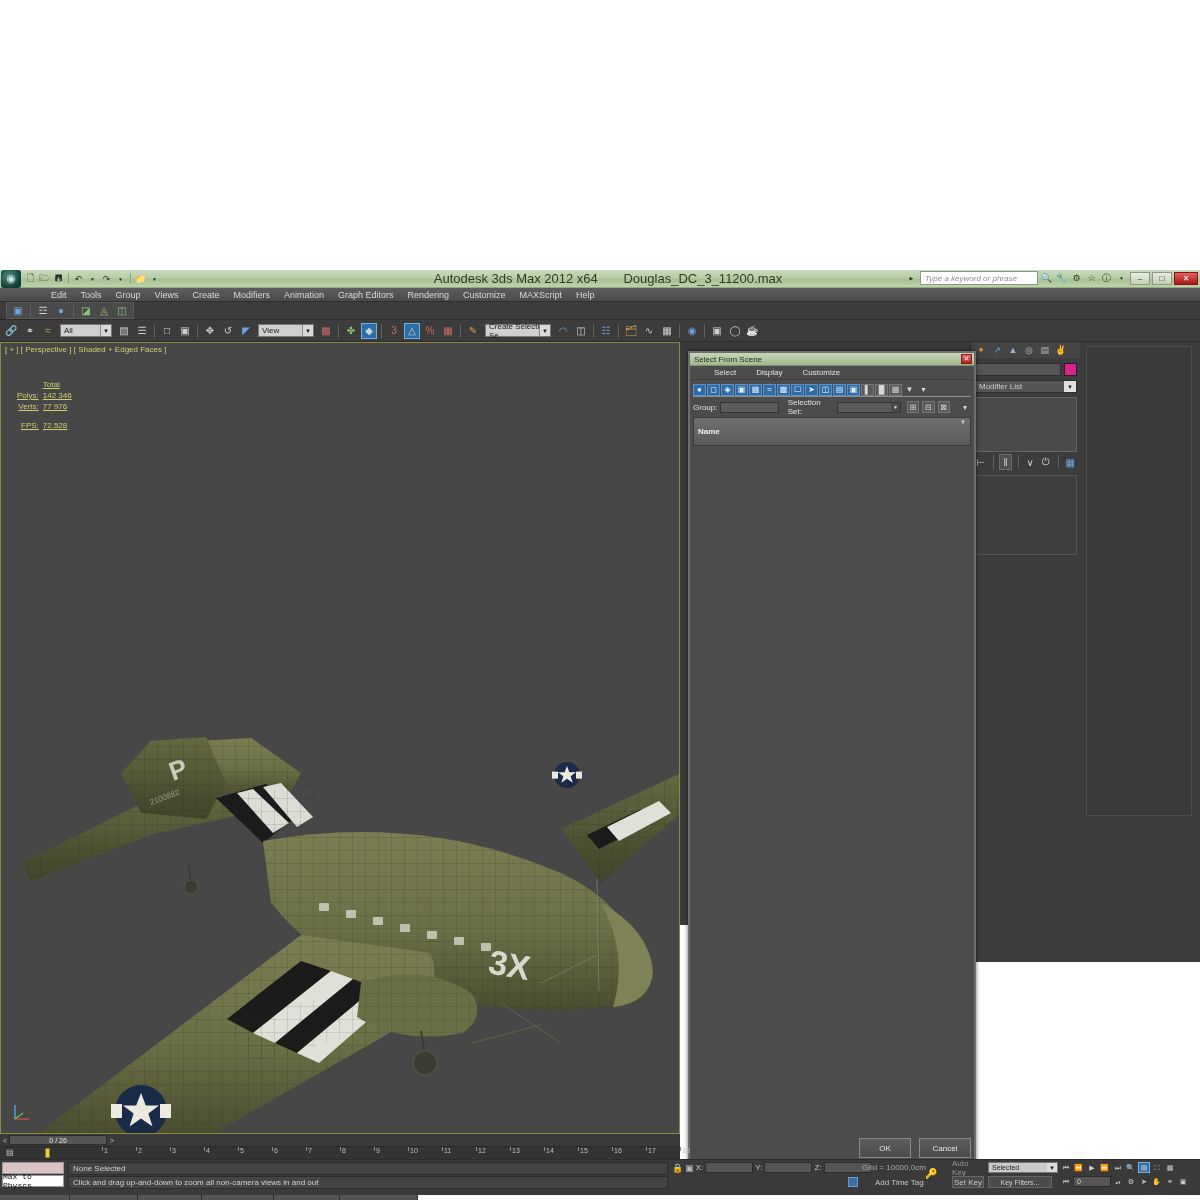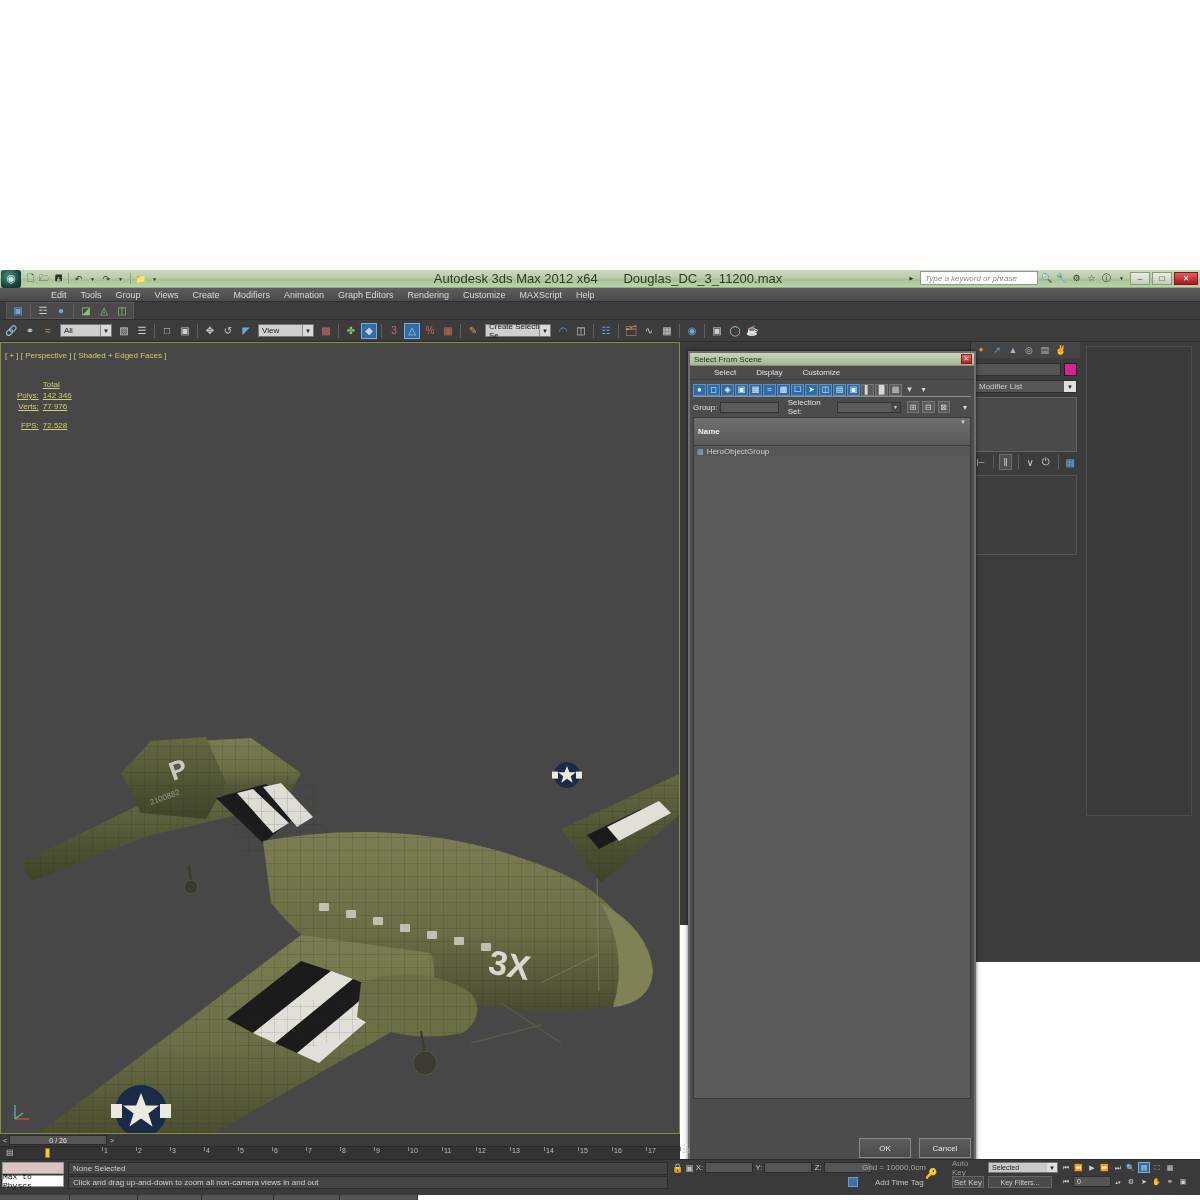--- a/index.html
+++ b/index.html
@@ -96,21 +96,21 @@
     position:absolute; right:0; top:0; width:11px; height:11px;
     background:#d9d9d9; border-left:1px solid #888;
     display:flex; align-items:center; justify-content:center; font-size:6px; color:#222;
   }
 
   
   .viewport {
     position:absolute; left:0; top:72px; width:680px; height:792px;
     background:#474747; border:1px solid #8a8a3e; overflow:hidden;
   }
-  .vp-label { position:absolute; left:4px; top:8px; font-size:8px; color:#cfcf6e; }
+  .vp-label { position:absolute; left:4px; top:2px; font-size:8px; color:#cfcf6e; }
   .vp-stats { position:absolute; left:16px; top:36px; font-size:8px; color:#cfcf6e; line-height:11px;text-decoration:underline; }
   .vp-stats table { border-collapse:collapse; font-size:8px; color:#cfcf6e; }
   .vp-stats td { padding:0 4px 0 0; }
   .vp-stats td.lbl { text-align:right; }
   .axis { position:absolute; left:10px; bottom:10px; width:24px; height:24px; }
 
   
   .plane { position:absolute; left:0; top:0; width:680px; height:792px; }
 
   
@@ -602,26 +602,20 @@
       <div class="dtb grey">⊟</div>
       <div class="dtb grey">⊠</div>
       <div class="dtb plain" style="margin-left:6px">▾</div>
     </div>
 
     <div class="dlg-listhead">
       <span>Name</span>
       <span style="position:absolute;right:4px;top:1px;font-size:6px;color:#cfcfcf">▼</span>
     </div>
 
-    <div class="dlg-list">
-      <div class="dlg-listrow">
-        <span style="color:#7fb5dd;font-size:7px">▩</span>
-        <span>HeroObjectGroup</span>
-      </div>
-    </div>
 
     <div class="dlg-foot">
       <div class="dlg-btn">OK</div>
       <div class="dlg-btn">Cancel</div>
     </div>
   </div>
 
   <div class="timeslider">
     <span style="font-size:7px;color:#c9c9c9;margin-left:3px">&lt;</span>
     <div class="ts-box">

